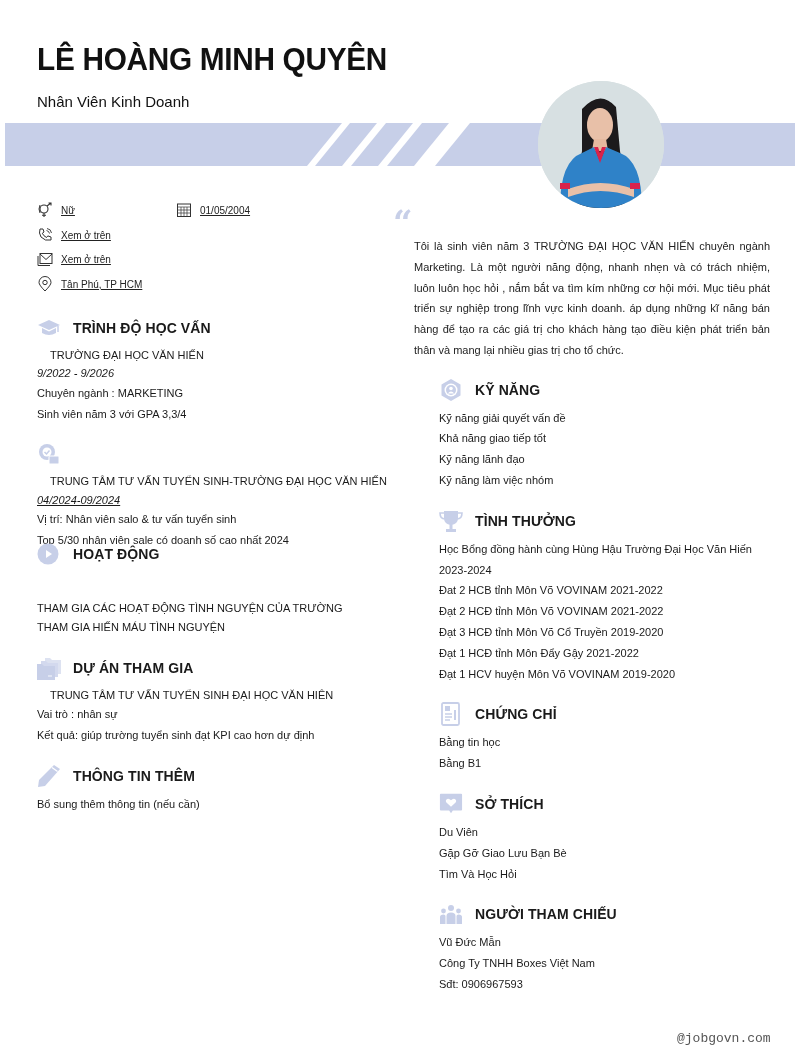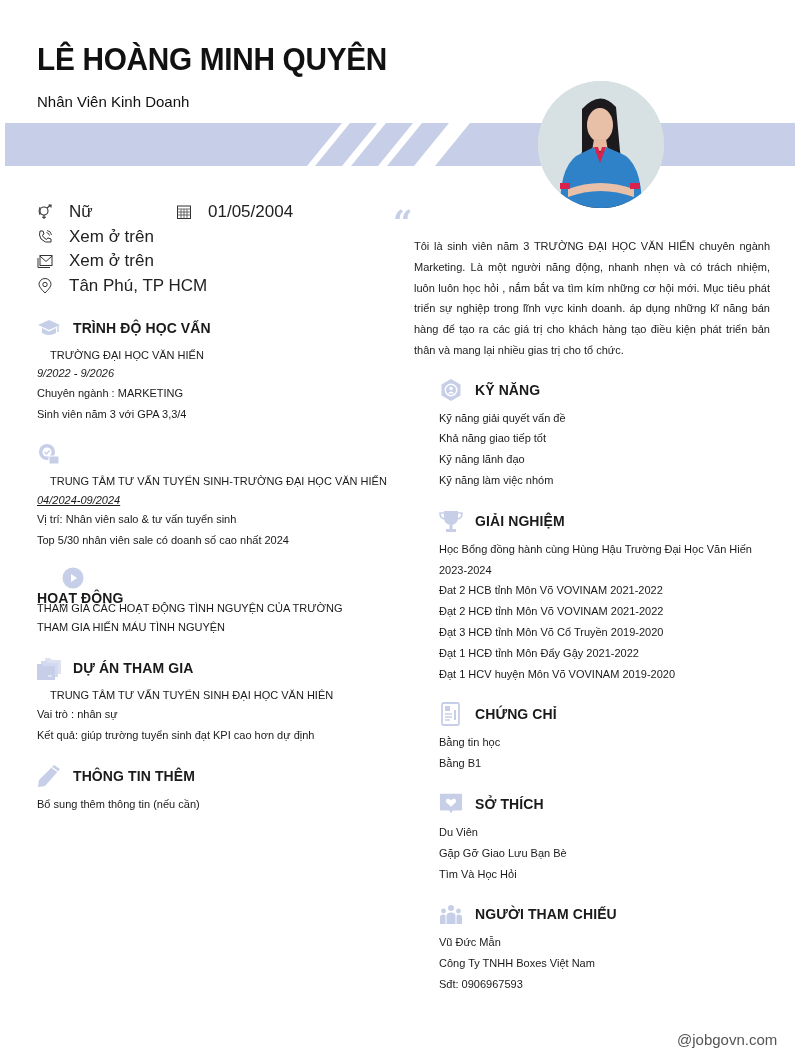--- a/index.html
+++ b/index.html
@@ -7,35 +7,35 @@
     body { font-family: "Liberation Sans", sans-serif; color: #1a1a1a; position: relative; }
 
     .name { position: absolute; left: 37px; top: 42px; font-size: 31px; font-weight: bold; letter-spacing: -0.3px; color: #111; transform: scaleX(0.96); transform-origin: left; }
     .role { position: absolute; left: 37px; top: 93px; font-size: 15px; color: #111; }
 
     .band { position: absolute; left: 5px; top: 123px; width: 790px; height: 43px; background: #c7cfe8; overflow: hidden; }
     .stripes { position: absolute; left: 0; top: 0; width: 790px; height: 43px; }
 
     .photo { position: absolute; left: 538px; top: 81px; width: 126px; height: 127px; border-radius: 50%; overflow: hidden; background: #d9e1e3; }
 
-    .contact { position: absolute; font-size: 17px; color: #222; display: flex; align-items: center; gap: 16px; }
+    .contact { position: absolute; font-size: 10px; color: #222; display: flex; align-items: center; gap: 8px; text-decoration: underline; }
     .contact .ic { width: 16px; height: 16px; display: inline-flex; align-items: center; justify-content: center; }
 
     .section-head { position: absolute; display: flex; align-items: center; }
     .section-head .sic { width: 24px; height: 24px; margin-right: 12px; display: inline-flex; align-items: center; justify-content: center; }
     .section-head .st { font-size: 14px; font-weight: bold; color: #1a1a1a; letter-spacing: 0.1px; }
 
     .line { position: absolute; font-size: 11px; color: #1a1a1a; white-space: nowrap; }
     .bold { font-weight: normal; margin-left: 13px; }
     .ital { font-style: italic; }
 
     .summary { position: absolute; left: 414px; top: 236px; width: 356px; font-size: 11px; line-height: 20.8px; text-align: justify; color: #222; }
     .quote { position: absolute; left: 393px; top: 205px; font-family: "DejaVu Serif", serif; font-size: 34px; font-weight: bold; color: #c7cfe8; line-height: 1; }
 
-    .watermark { position: absolute; left: 677px; top: 1031px; font-family: Liberation Sans, sans-serif; font-size: 15px; color: #555; text-align: right; }
+    .watermark { position: absolute; left: 677px; top: 1031px; font-family: Liberation Mono, monospace; font-size: 13px; color: #555; text-align: right; }
   </style>
 </head>
 <body>
 
 <div class="name">LÊ HOÀNG MINH QUYÊN</div>
 <div class="role">Nhân Viên Kinh Doanh</div>
 
 <div class="band">
   <svg class="stripes" viewBox="0 0 790 43" width="790" height="43">
     <polygon points="337,0 345,0 310,43 302,43" fill="#ffffff"></polygon>
@@ -133,21 +133,21 @@
         <path d="M7.5 10 L9.5 12 L12.5 8.5" stroke="#c7cfe8" stroke-width="1.5" fill="none"></path>
         <rect x="12" y="14" width="10" height="8" rx="1" fill="#c7cfe8" stroke="#fff" stroke-width="1"></rect>
       </svg>
   </span>
 </div>
 <div class="line bold" style="left:37px; top:475px;">TRUNG TÂM TƯ VẤN TUYỂN SINH-TRƯỜNG ĐẠI HỌC VĂN HIẾN</div>
 <div class="line ital" style="left:37px; top:494px;text-decoration:underline;">04/2024-09/2024</div>
 <div class="line" style="left:37px; top:513px;">Vị trí: Nhân viên salo &amp; tư vấn tuyển sinh</div>
 <div class="line" style="left:37px; top:534px;">Top 5/30 nhân viên sale có doanh số cao nhất 2024</div>
 
-<div class="section-head" style="left:37px; top:566px;flex-direction:column;">
+<div class="section-head" style="left:37px; top:542px;">
   <span class="sic">
     <svg width="24" height="24" viewBox="0 0 24 24">
         <circle cx="11" cy="12" r="10.5" fill="#c7cfe8"></circle>
         <path d="M9 8 L15 12 L9 16 Z" fill="#fff"></path>
       </svg>
   </span>
   <span class="st">HOẠT ĐỘNG</span>
 </div>
 <div class="line" style="left:37px; top:602px;">THAM GIA CÁC HOẠT ĐỘNG TÌNH NGUYỆN CỦA TRƯỜNG</div>
 <div class="line" style="left:37px; top:621px;">THAM GIA HIẾN MÁU TÌNH NGUYỆN</div>
@@ -198,21 +198,21 @@
 
 <div class="section-head" style="left:439px; top:509px;">
   <span class="sic">
     <svg width="24" height="24" viewBox="0 0 24 24">
         <path d="M5 2 H19 V9 Q19 15 12 16 Q5 15 5 9 Z" fill="#c7cfe8"></path>
         <path d="M5 4 H1 Q1 10 6 10 M19 4 H23 Q23 10 18 10" fill="none" stroke="#c7cfe8" stroke-width="1.6"></path>
         <rect x="10.5" y="15" width="3" height="5" fill="#c7cfe8"></rect>
         <rect x="7" y="20" width="10" height="3" fill="#c7cfe8"></rect>
       </svg>
   </span>
-  <span class="st">GIẢI NGHIỆM</span>
+  <span class="st">TÌNH THƯỞNG</span>
 </div>
 <div class="line" style="left:439px; top:543px;">Học Bổng đồng hành cùng Hùng Hậu Trường Đại Học Văn Hiến</div>
 <div class="line" style="left:439px; top:564px;">2023-2024</div>
 <div class="line" style="left:439px; top:584px;">Đat 2 HCB tỉnh Môn Võ VOVINAM 2021-2022</div>
 <div class="line" style="left:439px; top:605px;">Đạt 2 HCĐ tỉnh Môn Võ VOVINAM 2021-2022</div>
 <div class="line" style="left:439px; top:626px;">Đạt 3 HCĐ tỉnh Môn Võ Cổ Truyền 2019-2020</div>
 <div class="line" style="left:439px; top:647px;">Đạt 1 HCĐ tỉnh Môn Đẩy Gậy 2021-2022</div>
 <div class="line" style="left:439px; top:668px;">Đạt 1 HCV huyện Môn Võ VOVINAM 2019-2020</div>
 
 <div class="section-head" style="left:439px; top:702px;">

